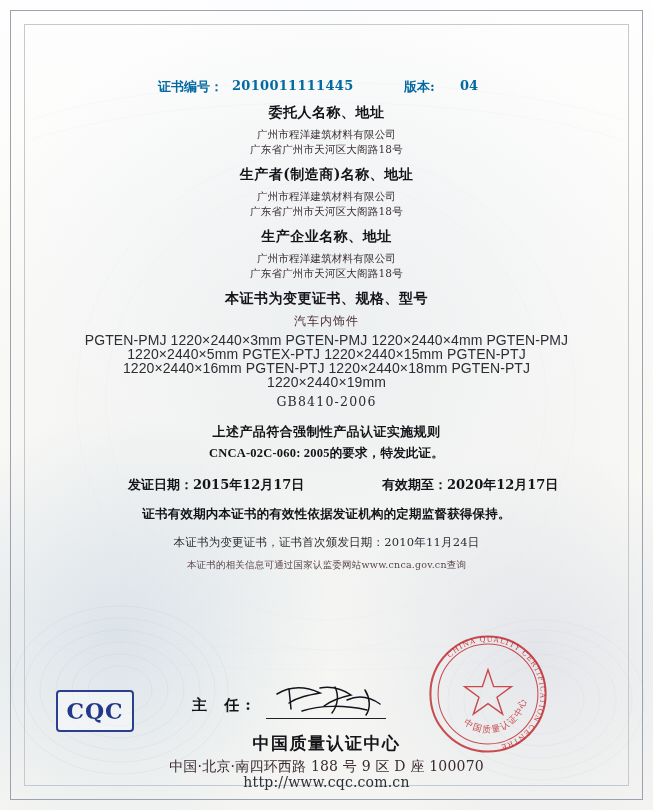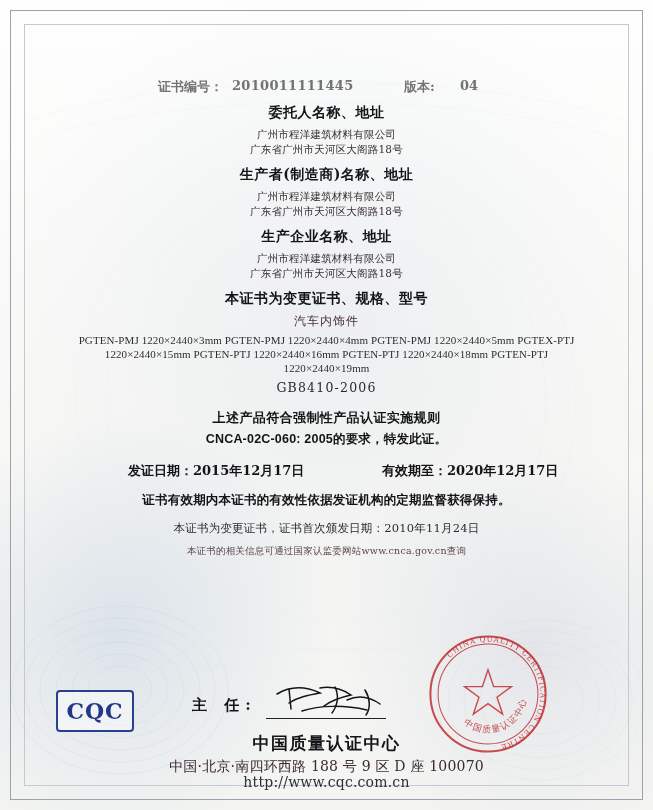--- a/index.html
+++ b/index.html
@@ -87,21 +87,21 @@
   }
 
   
   .certno-row {
     position: absolute;
     left: 0;
     top: 76px;
     width: 653px;
     height: 22px;
     font-size: 13px;
-    color: #737373;
+    color: #0369a1;
     font-family: "DejaVu Serif", serif;
   }
   .certno-label {
     position: absolute;
     left: 158px;
     top: 2px;
     font-weight: bold;
   }
   .certno-value {
     position: absolute;
@@ -153,22 +153,22 @@
     margin-bottom: 9px;
   }
   .prod-name {
     font-family: "DejaVu Serif", serif;
     font-size: 12px;
     color: #4a3036;
     margin: 4px 0 3px 0;
     letter-spacing: 1px;
   }
   .models {
-    font-family: Liberation Serif, serif;
-    font-size: 11px;
+    font-family: Liberation Sans, sans-serif;
+    font-size: 14px;
     color: #2d2d33;
     line-height: 14px;
     letter-spacing: 0.1px;
     padding: 0 72px;
   }
   .std-title {
     font-family: "DejaVu Serif", serif;
     font-size: 13.5px;
     font-weight: bold;
     color: #141418;
@@ -183,21 +183,21 @@
   }
   .stmt1 {
     font-family: "DejaVu Serif", serif;
     font-size: 13px;
     font-weight: bold;
     color: #141418;
     margin-top: 14px;
     letter-spacing: 0.4px;
   }
   .stmt2 {
-    font-family: Liberation Sans, sans-serif;
+    font-family: Liberation Serif, serif;
     font-size: 12.5px;
     font-weight: bold;
     color: #141418;
     margin-top: 4px;
     letter-spacing: 0.2px;
   }
 
   
   .dates-row {
     position: relative;

